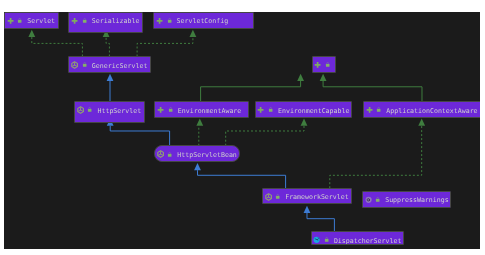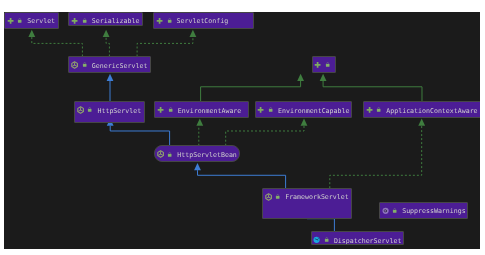--- a/index.html
+++ b/index.html
@@ -5,21 +5,21 @@
 <style>
   html,body{margin:0;padding:0;background:#ffffff;}
   body{width:485px;height:255px;overflow:hidden;
        font-family:"DejaVu Sans Mono",monospace;
        -webkit-font-smoothing:antialiased;}
   #stage{position:relative;width:485px;height:255px;background:#ffffff;}
   #canvas{position:absolute;left:3.7px;top:11.6px;width:476.1px;height:237.2px;
           background:#1b1b1b;overflow:hidden;}
   #links{position:absolute;left:0;top:0;width:476.1px;height:237.2px;}
   #nodes{position:absolute;left:0;top:0;width:476.1px;height:237.2px;}
-  .node{position:absolute;box-sizing:border-box;background:#4c1d95;
+  .node{position:absolute;box-sizing:border-box;background:#6d28d9;
         border:1px solid #464646;border-radius:1px;
         white-space:nowrap;overflow:hidden;}
   .node .icon{position:absolute;display:block;line-height:0;}
   .node .ic1{left:1.8px;top:4.2px;width:7.2px;height:7.6px;}
   .node .ic1 svg{width:7.2px;height:7.6px;display:block;}
   .node .ic2{left:12.3px;top:4.4px;width:5.4px;height:7px;}
   .node .ic2 svg{width:5.4px;height:7px;display:block;}
   .node .lbl{position:absolute;left:22.3px;top:4.6px;
              color:#cfcfcf;font-size:6.6px;line-height:8px;height:8px;
              font-family:"DejaVu Sans Mono",monospace;
@@ -88,21 +88,21 @@
             </svg>
           </span>
           <span class="icon ic2">
             <svg viewBox="0 0 16 16" width="16" height="16">
               <path d="M5.1 7.4V5.2a2.9 2.9 0 0 1 5.8 0v2.2" fill="none" stroke="#84b06a" stroke-width="1.7" opacity="0.72"></path>
               <rect x="2.7" y="6.6" width="10.6" height="8" rx="1.6" fill="#84b06a"></rect>
             </svg>
           </span>
           <span class="lbl">Servlet</span>
         </div>
-        <div class="node" style="left: 64.8px; top: 0px; width: 74.7px; height: 14px;">
+        <div class="node" style="left: 64.8px; top: 0px; width: 74.7px; height: 21px;">
           <span class="icon ic1">
             <svg viewBox="0 0 16 16" width="16" height="16">
               <path d="M6.1 1.6h3.8v4.5h4.5v3.8H9.9v4.5H6.1V9.9H1.6V6.1h4.5z" fill="#7fad5e"></path>
             </svg>
           </span>
           <span class="icon ic2">
             <svg viewBox="0 0 16 16" width="16" height="16">
               <path d="M5.1 7.4V5.2a2.9 2.9 0 0 1 5.8 0v2.2" fill="none" stroke="#84b06a" stroke-width="1.7" opacity="0.72"></path>
               <rect x="2.7" y="6.6" width="10.6" height="8" rx="1.6" fill="#84b06a"></rect>
             </svg>
@@ -220,37 +220,37 @@
             </svg>
           </span>
           <span class="icon ic2">
             <svg viewBox="0 0 16 16" width="16" height="16">
               <path d="M5.1 7.4V5.2a2.9 2.9 0 0 1 5.8 0v2.2" fill="none" stroke="#84b06a" stroke-width="1.7" opacity="0.72"></path>
               <rect x="2.7" y="6.6" width="10.6" height="8" rx="1.6" fill="#84b06a"></rect>
             </svg>
           </span>
           <span class="lbl">HttpServletBean</span>
         </div>
-        <div class="node" style="left: 258.2px; top: 176.2px; width: 90.2px; height: 31px;">
+        <div class="node" style="left: 258.2px; top: 176.2px; width: 90.2px; height: 16px;">
           <span class="icon ic1">
             <svg viewBox="0 0 16 16" width="16" height="16">
               <path d="M8 1.3 14.2 4.9v7.2L8 15.7 1.8 12.1V4.9z" fill="none" stroke="#93a86b" stroke-width="2.3" stroke-linejoin="round"></path>
               <circle cx="8" cy="8.5" r="1.15" fill="#93a86b"></circle>
               <path d="M8 8.5V2.6M8 8.5 2.9 11.4M8 8.5l5.1 2.9" fill="none" stroke="#93a86b" stroke-width="2"></path>
             </svg>
           </span>
           <span class="icon ic2">
             <svg viewBox="0 0 16 16" width="16" height="16">
               <path d="M5.1 7.4V5.2a2.9 2.9 0 0 1 5.8 0v2.2" fill="none" stroke="#84b06a" stroke-width="1.7" opacity="0.72"></path>
               <rect x="2.7" y="6.6" width="10.6" height="8" rx="1.6" fill="#84b06a"></rect>
             </svg>
           </span>
           <span class="lbl">FrameworkServlet</span>
         </div>
-        <div class="node" style="left: 358.2px; top: 190px; width: 89.6px; height: 17.2px; margin-left: 17px;">
+        <div class="node" style="left: 358.2px; top: 179px; width: 89.6px; height: 17.2px;">
           <span class="icon ic1">
             <svg viewBox="0 0 16 16" width="16" height="16">
               <circle cx="8" cy="8" r="6.9" fill="#8f74c0"></circle>
               <circle cx="7.4" cy="8" r="2.6" fill="none" stroke="#37304a" stroke-width="1.7"></circle>
               <path d="M10 7.2v2.6" stroke="#37304a" stroke-width="1.7" fill="none" stroke-linecap="round"></path>
             </svg>
           </span>
           <span class="icon ic2">
             <svg viewBox="0 0 16 16" width="16" height="16">
               <path d="M5.1 7.4V5.2a2.9 2.9 0 0 1 5.8 0v2.2" fill="none" stroke="#84b06a" stroke-width="1.7" opacity="0.72"></path>

